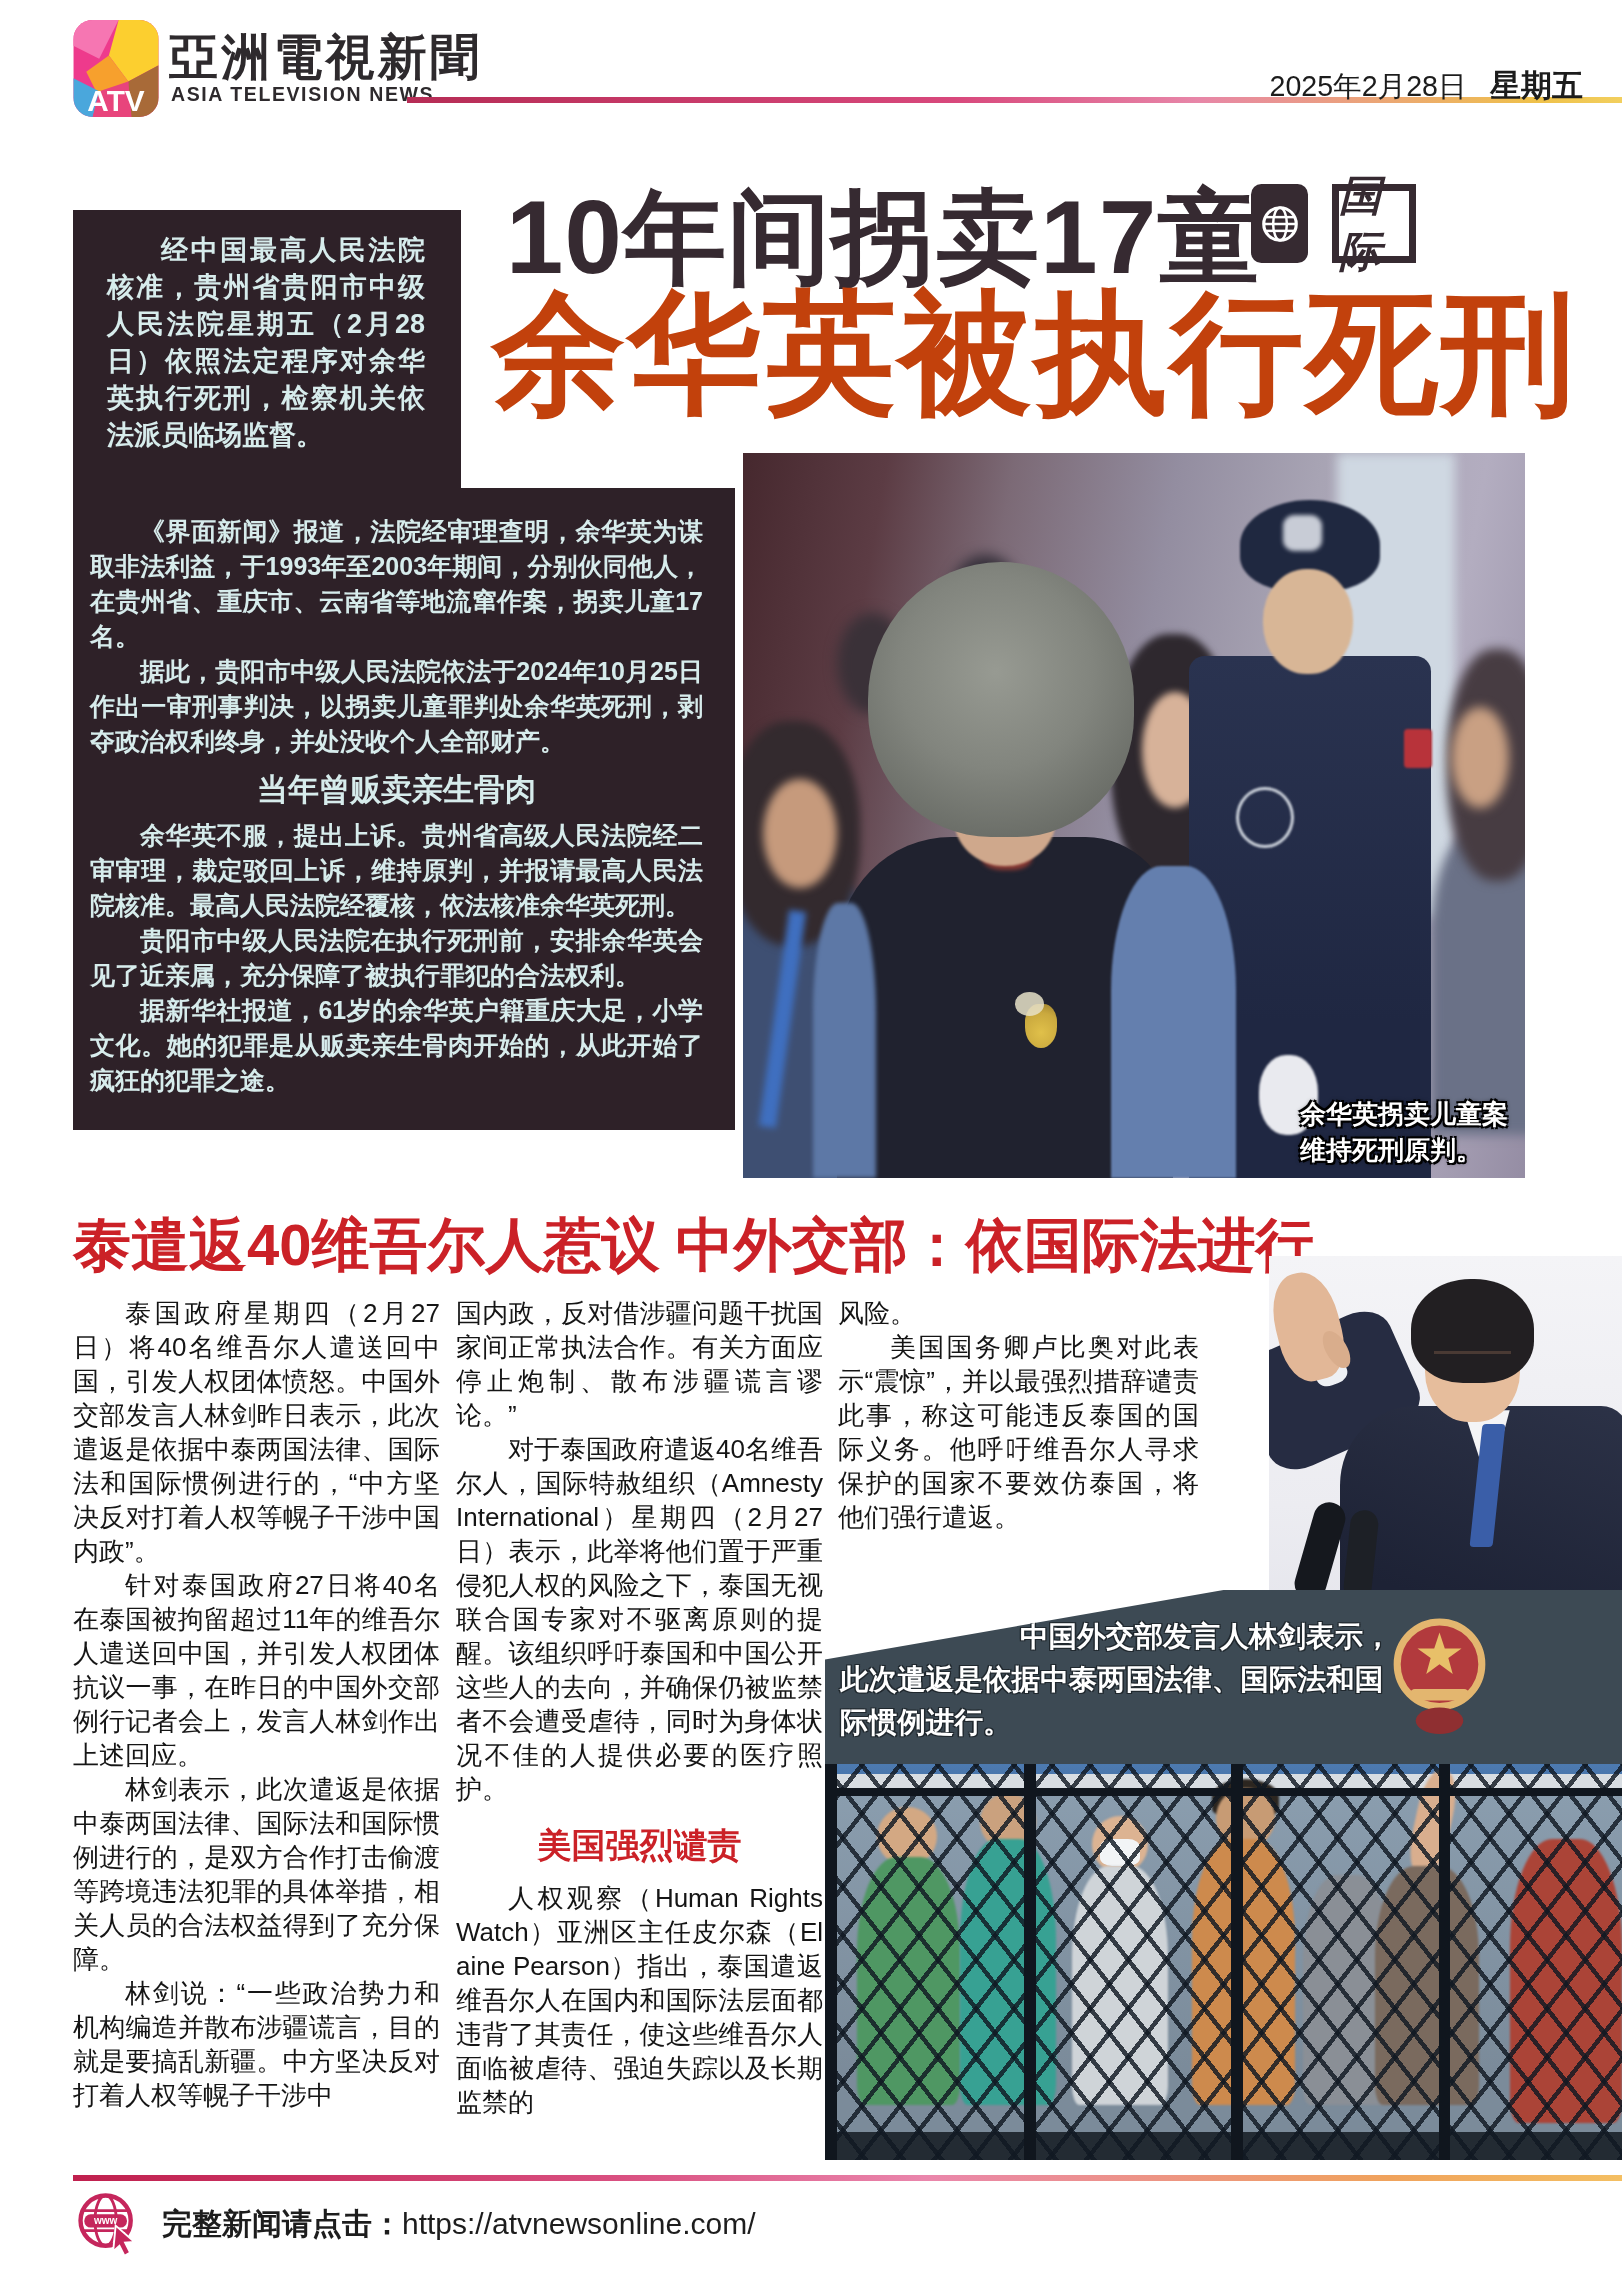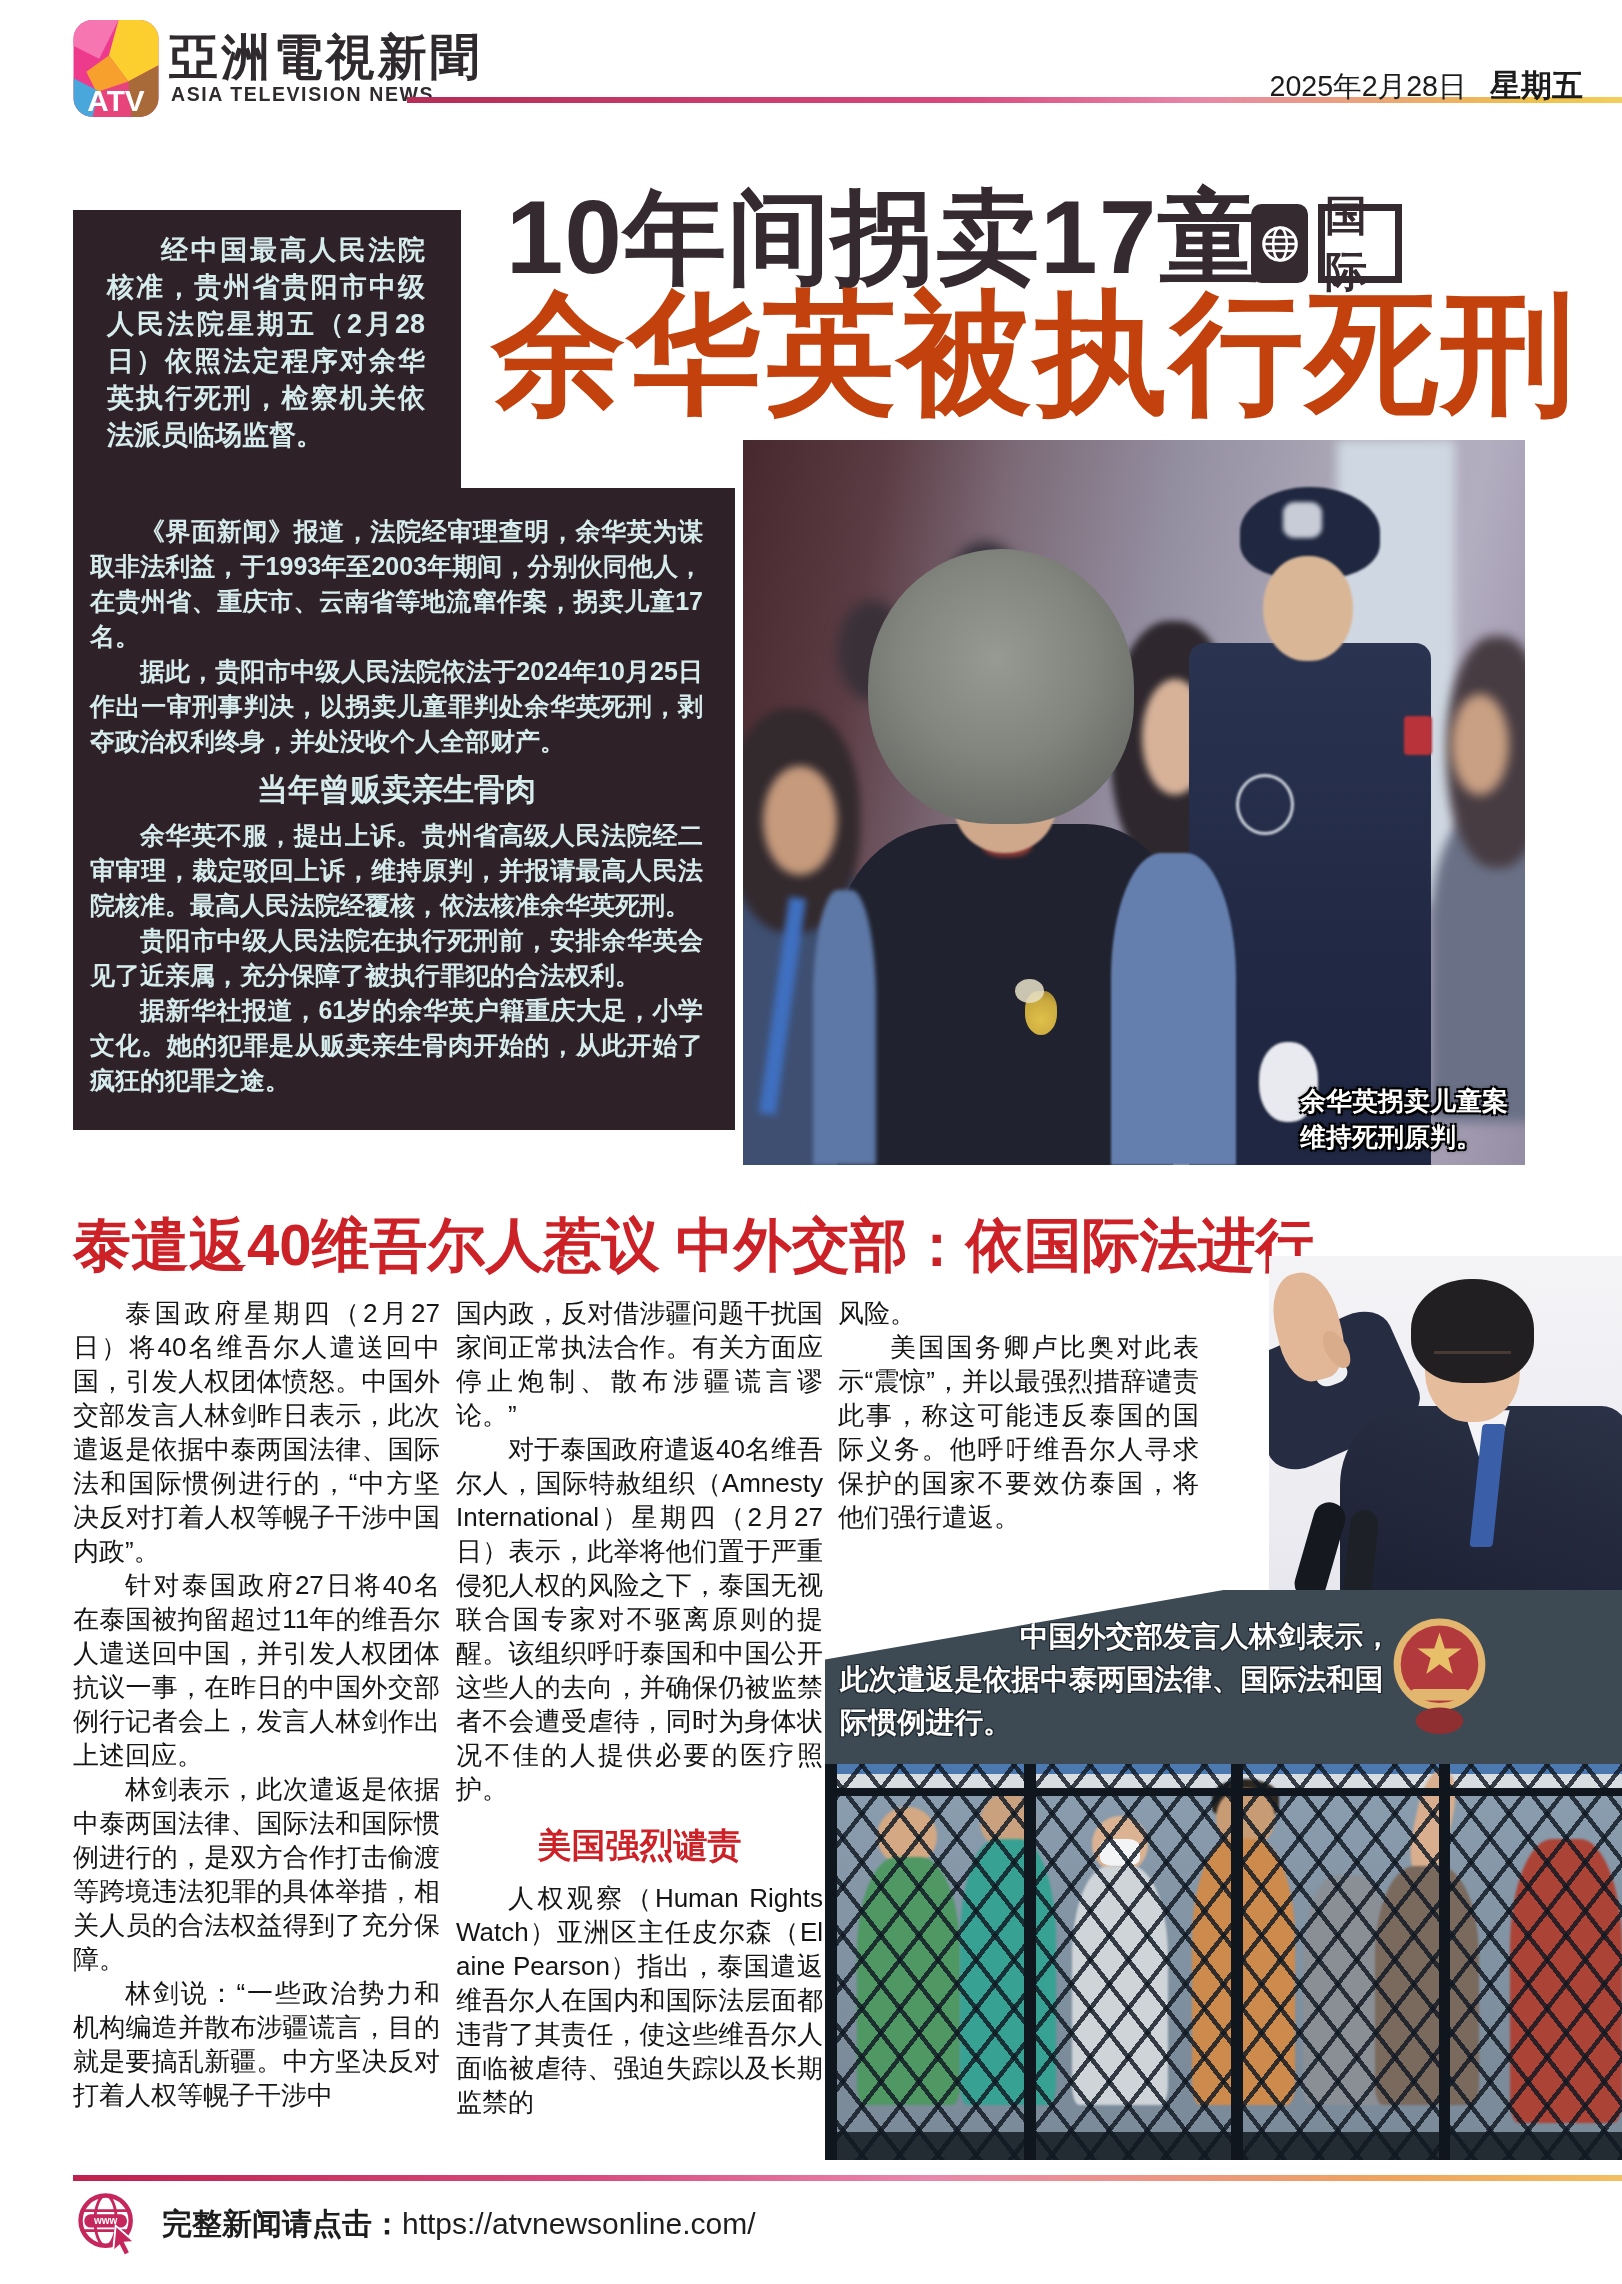--- a/index.html
+++ b/index.html
@@ -13,41 +13,41 @@
   .title-en{position:absolute;left:171px;top:83px;font-size:19.5px;font-weight:700;
             letter-spacing:1.6px;color:#2e2a2d;}
   .header-line{position:absolute;left:407px;top:97px;width:1215px;height:5.8px;
      background:linear-gradient(90deg,#b62c55,#d8487c 45%,#e786a8 65%,#efc14a 93%,#f2cf5e);}
   .dateline{position:absolute;right:39px;top:65px;font-size:28.6px;color:#1c1c1c;white-space:nowrap;}
   .dateline .weekday{font-size:31px;font-weight:900;margin-left:23.4px;}
 
   
   .a1-kicker{position:absolute;left:506px;top:186px;font-size:103px;font-weight:900;
              letter-spacing:1.3px;color:#362a31;white-space:nowrap;line-height:1;}
-  .a1-badge{position:absolute;left:1251px;top:204px;height:79px;display:flex;gap:10px;}
+  .a1-badge{position:absolute;left:1251px;top:184px;height:79px;display:flex;gap:24px;font-style:italic;}
   .badge-globe{width:57px;height:79px;background:#362a31;border-radius:10.4px;
                display:flex;align-items:center;justify-content:center;}
   .badge-label{width:84px;height:79px;border:7.1px solid #362a31;background:#fff;
                box-sizing:border-box;display:flex;align-items:center;justify-content:center;
                font-size:42px;font-weight:900;color:#362a31;}
   .a1-headline{position:absolute;left:492px;top:279px;font-size:133px;font-weight:900;
                letter-spacing:2.6px;color:#c2410c;white-space:nowrap;line-height:1.12;}
 
   .box-top{position:absolute;left:73px;top:210px;width:388px;height:278px;background:#2e2128;box-sizing:border-box;}
   .intro{padding:22px 36px 0 34px;font-size:27px;line-height:37px;font-weight:700;color:#d7ecec;
          text-align:justify;word-break:break-all;}
   .intro p{margin:0;text-indent:2em;}
   .box-bottom{position:absolute;left:73px;top:488px;width:662px;min-height:642px;background:#2e2128;
               box-sizing:border-box;padding:26px 32px 17px 17px;}
   .darkbody p{margin:0;font-size:25px;line-height:35px;font-weight:600;color:#d7ecec;
               text-align:justify;text-indent:2em;word-break:break-all;}
   .subhead1{font-size:31px;font-weight:900;color:#d7ecec;text-align:center;margin:10.4px 0 6.5px 0;}
 
   
-  .photo-court{position:absolute;left:743px;top:440px;width:782px;height:725px;overflow:hidden;
+  .photo-court{position:absolute;left:743px;top:453px;width:782px;height:725px;overflow:hidden;
      background:linear-gradient(100deg,#46282e 0%,#5c3c44 16%,#7c6a76 30%,#938da0 48%,#a8a4b4 64%,#b3adc0 82%,#958da4 100%);}
   .photo-court .sh{position:absolute;}
   .pc-door{left:76%;top:0;width:15%;height:64%;background:#cfd8e2;border-radius:0 0 6.5px 6.5px;filter:blur(5.2px);}
   .pc-head-a{left:12%;top:22%;width:9%;height:14%;background:#3a3138;border-radius:50%;filter:blur(6.5px);}
   .pc-head-b{left:26%;top:14%;width:10%;height:15%;background:#35303a;border-radius:50%;filter:blur(6.5px);}
   .pc-p1-hair{left:-2%;top:37%;width:17%;height:31%;background:#332a2e;border-radius:46%;filter:blur(4.5px);}
   .pc-p1-face{left:2.5%;top:45%;width:9.5%;height:15%;background:#c69a7c;border-radius:50%;filter:blur(4.5px);}
   .pc-p1-body{left:-5%;top:58%;width:22%;height:44%;background:#3e4f72;border-radius:30% 30% 0 0;filter:blur(4.5px);}
   .pc-p1-lan{left:4%;top:63%;width:2.2%;height:30%;background:#3f6fc0;transform:rotate(8deg);filter:blur(3.2px);}
   .pc-p2-hair{left:47%;top:25%;width:16%;height:35%;background:#2e282e;border-radius:46%;filter:blur(3.9px);}

